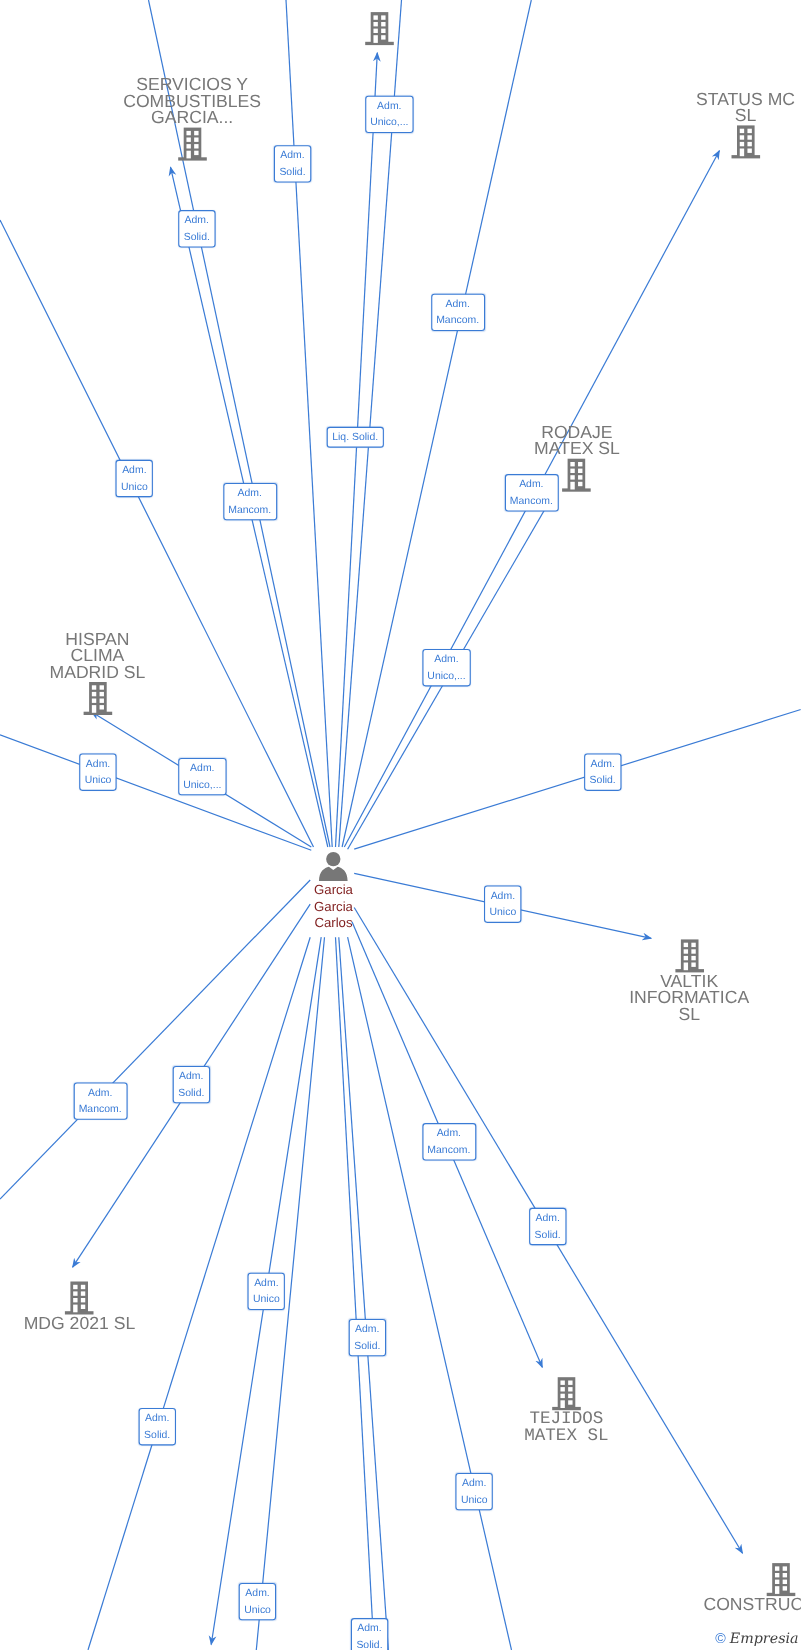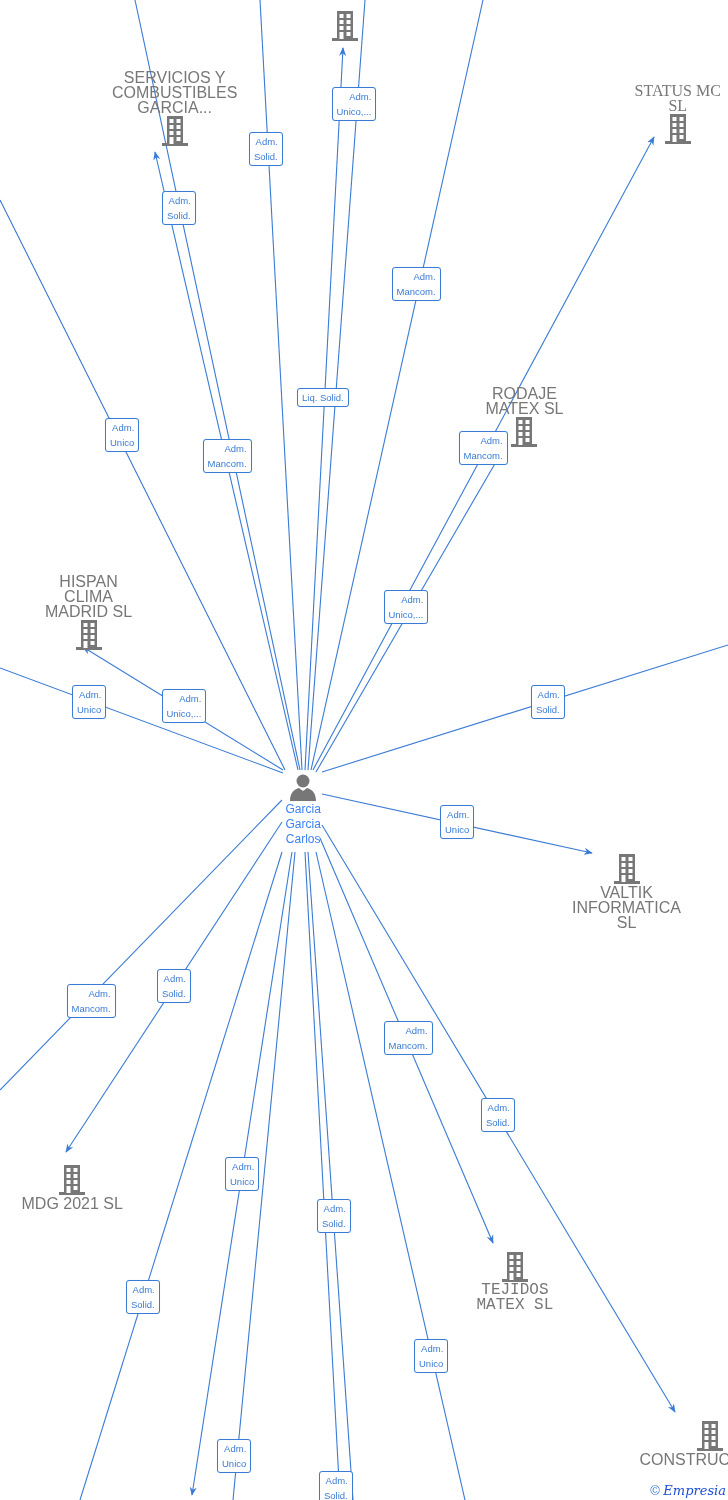--- a/index.html
+++ b/index.html
@@ -2,31 +2,31 @@
 <html><head>
 <meta charset="utf-8">
 <style>
   html, body { margin: 0; padding: 0; background: #ffffff; }
   body { width: 728px; height: 1500px; position: relative; overflow: hidden;
          font-family: "Liberation Sans", sans-serif; }
   #graph { position: absolute; left: 0; top: 0; width: 728px; height: 1500px; }
   .edge-label {
     position: absolute; box-sizing: border-box;
     background: #ffffff; border: 1px solid #3a7bd5; border-radius: 3px;
-    color: #3a7bd5; font-size: 9.5px; line-height: 15px; text-align: right;
+    color: #3a7bd5; font-size: 9.5px; line-height: 15px; text-align: center;
     padding: 1px 4px; white-space: nowrap; cursor: pointer;
     box-shadow: 0 0 1px rgba(58,123,213,0.25);
   }
   .edge-label span { display: block; }
   .node { position: absolute; text-align: center; cursor: pointer; }
   .node-label { color: #777777; font-size: 16px; line-height: 15px; white-space: pre-line; }
   .bicon { display: block; margin: 0 auto; }
-  .person-label { color: #3b82f6; font-size: 12px; line-height: 15px; white-space: pre-line; }
+  .person-label { color: #7f1d1d; font-size: 12px; line-height: 15px; white-space: pre-line; }
   .copyright { position: absolute; right: 2px; bottom: 2px; font-size: 13px; color: #3a7bd5; }
-  .copyright .brand { color: #1d4ed8; font-family: "DejaVu Serif", serif; font-style: italic; font-size: 13px; }
+  .copyright .brand { color: #404040; font-family: "DejaVu Serif", serif; font-style: italic; font-size: 13px; }
 </style>
 </head>
 <body>
 
 <svg id="graph" xmlns="http://www.w3.org/2000/svg" width="728" height="1500">
   <defs>
     <marker id="arrowhead" viewBox="0 0 10 10" refX="9" refY="5" markerWidth="8" markerHeight="8" orient="auto-start-reverse">
       <path d="M0,1 L10,5 L0,9 L3,5 z" fill="#3a7bd5"></path>
     </marker>
   </defs>
@@ -180,21 +180,21 @@
           <rect x="16.5" y="4" width="4" height="4" fill="#fff"></rect>
           <rect x="9.5" y="10" width="4" height="4" fill="#fff"></rect>
           <rect x="16.5" y="10" width="4" height="4" fill="#fff"></rect>
           <rect x="9.5" y="16" width="4" height="4" fill="#fff"></rect>
           <rect x="16.5" y="16" width="4" height="4" fill="#fff"></rect>
           <rect x="9.5" y="22" width="4" height="7" fill="#fff"></rect>
           <rect x="16.5" y="22" width="4" height="4" fill="#fff"></rect>
         </svg>
       </div>
     </div>
-    <div class="node" style="left: 627.5px; top: 83px; font-family: Liberation Serif, serif;">
+    <div class="node" style="left: 627.5px; top: 83px;">
       <div class="node-label">STATUS MC  SL</div>
       <div>
         <svg class="bicon" width="30" height="32" viewBox="0 0 30 32">
           <rect x="7" y="1" width="16" height="28" fill="#777777"></rect>
           <rect x="2" y="28" width="26" height="3" fill="#777777"></rect>
           <rect x="9.5" y="4" width="4" height="4" fill="#fff"></rect>
           <rect x="16.5" y="4" width="4" height="4" fill="#fff"></rect>
           <rect x="9.5" y="10" width="4" height="4" fill="#fff"></rect>
           <rect x="16.5" y="10" width="4" height="4" fill="#fff"></rect>
           <rect x="9.5" y="16" width="4" height="4" fill="#fff"></rect>

